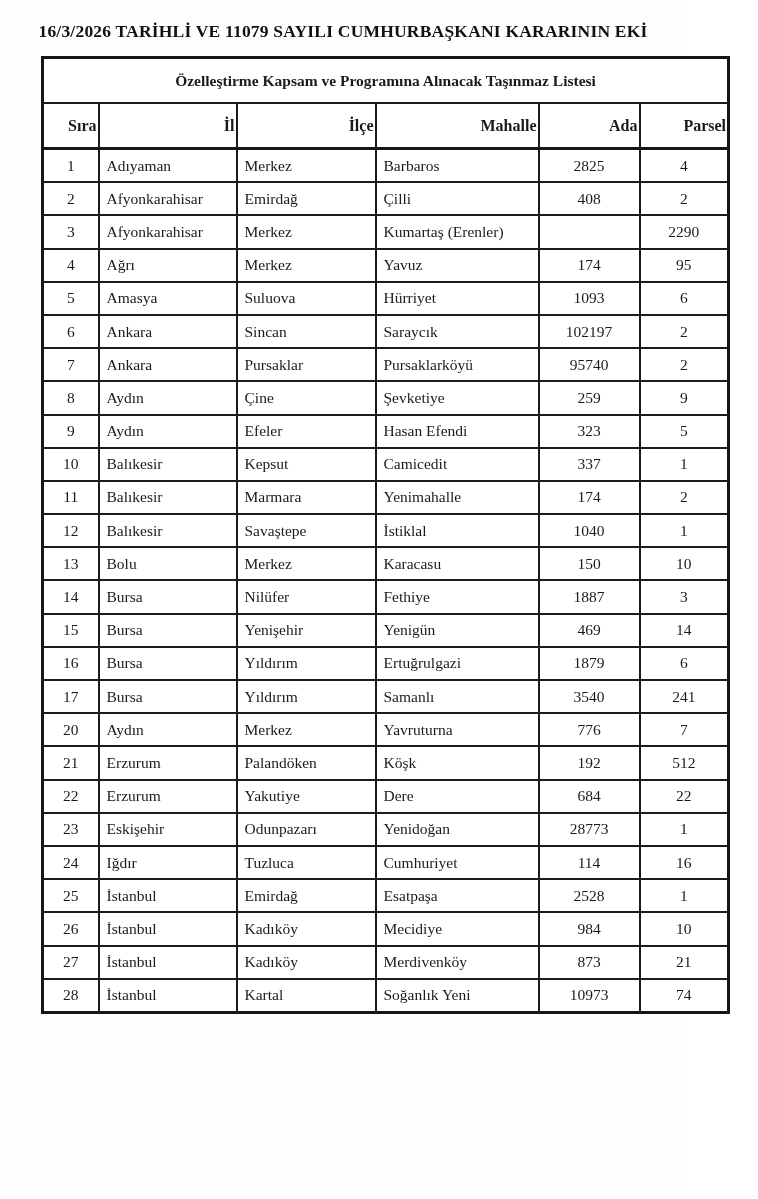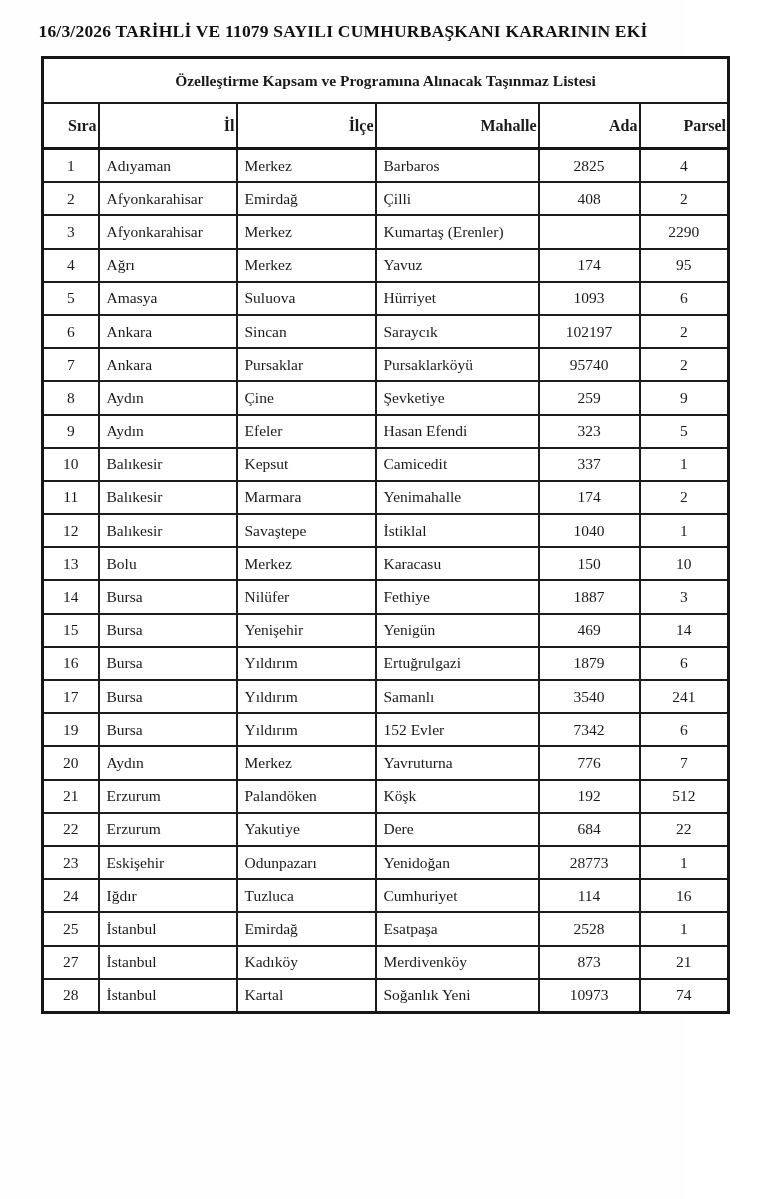--- a/index.html
+++ b/index.html
@@ -233,28 +233,20 @@
         </tr>
         <tr>
           <td class="col-center">17</td>
           <td class="col-left">Bursa</td>
           <td class="col-left">Yıldırım</td>
           <td class="col-left">Samanlı</td>
           <td class="col-center">3540</td>
           <td class="col-center">241</td>
         </tr>
         <tr>
-          <td class="col-center">19</td>
-          <td class="col-left">Bursa</td>
-          <td class="col-left">Yıldırım</td>
-          <td class="col-left">152 Evler</td>
-          <td class="col-center">7342</td>
-          <td class="col-center">6</td>
-        </tr>
-        <tr>
           <td class="col-center">20</td>
           <td class="col-left">Aydın</td>
           <td class="col-left">Merkez</td>
           <td class="col-left">Yavruturna</td>
           <td class="col-center">776</td>
           <td class="col-center">7</td>
         </tr>
         <tr>
           <td class="col-center">21</td>
           <td class="col-left">Erzurum</td>
@@ -289,20 +281,28 @@
         </tr>
         <tr>
           <td class="col-center">25</td>
           <td class="col-left">İstanbul</td>
           <td class="col-left">Emirdağ</td>
           <td class="col-left">Esatpaşa</td>
           <td class="col-center">2528</td>
           <td class="col-center">1</td>
         </tr>
         <tr>
+          <td class="col-center">26</td>
+          <td class="col-left">İstanbul</td>
+          <td class="col-left">Kadıköy</td>
+          <td class="col-left">Mecidiye</td>
+          <td class="col-center">984</td>
+          <td class="col-center">10</td>
+        </tr>
+        <tr>
           <td class="col-center">27</td>
           <td class="col-left">İstanbul</td>
           <td class="col-left">Kadıköy</td>
           <td class="col-left">Merdivenköy</td>
           <td class="col-center">873</td>
           <td class="col-center">21</td>
         </tr>
         <tr>
           <td class="col-center">28</td>
           <td class="col-left">İstanbul</td>

